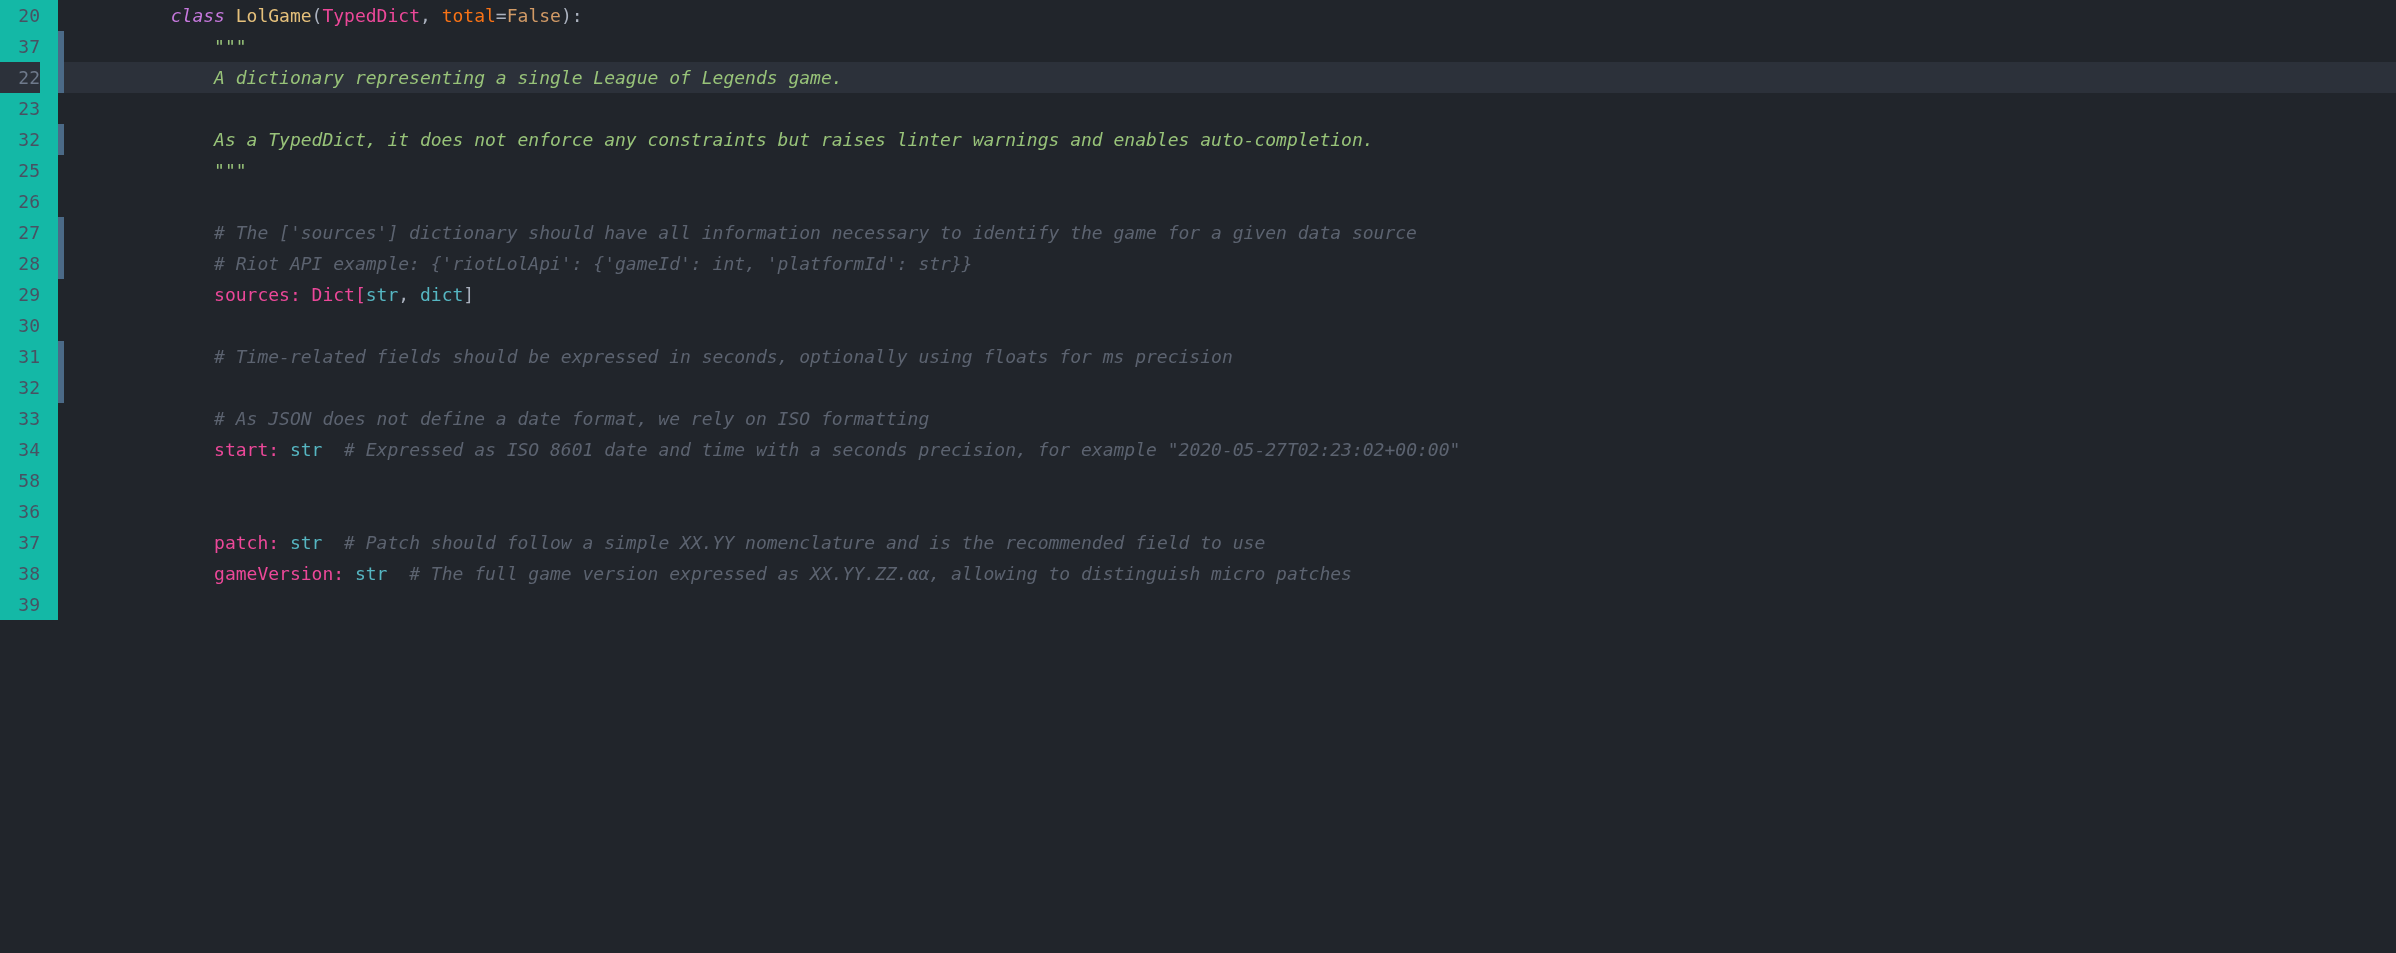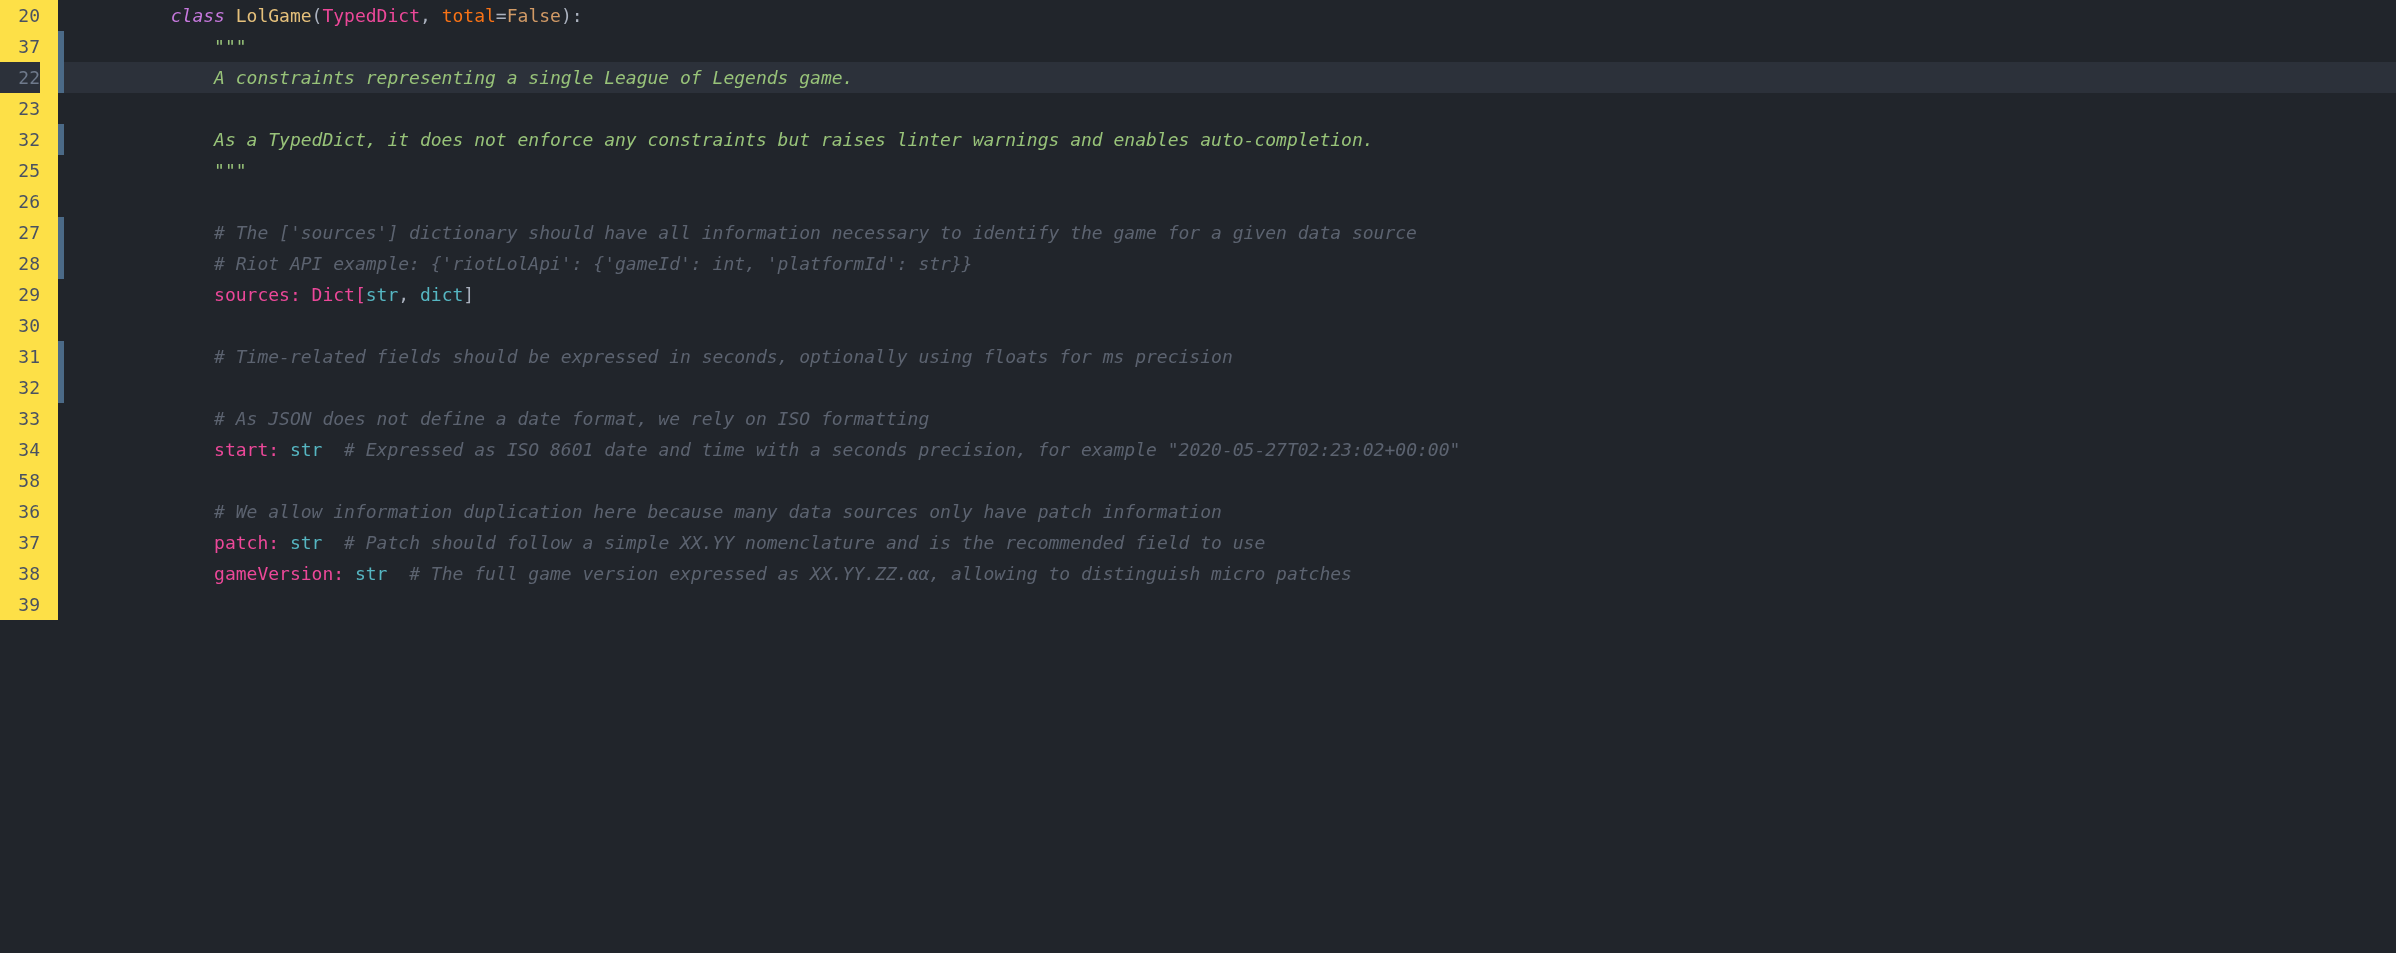--- a/index.html
+++ b/index.html
@@ -16,21 +16,21 @@
     display: flex;
     min-width: 100%;
   }
   .gutter {
     width: 58px;
     flex-shrink: 0;
     text-align: right;
     color: #495162;
     padding-right: 18px;
     user-select: none;
-    background: #fde047;
+    background: #14b8a6;
   }
   .gutter div { height: 31px; }
   .change-bar {
     width: 6px;
     flex-shrink: 0;
     background: #21252b;
   }
   .change-bar div { height: 31px; }
   .mark { background: #4b6a87; }
   .code {
@@ -98,31 +98,31 @@
       <div></div>
       <div></div>
       <div></div>
       <div></div>
       <div></div>
       <div></div>
     </div>
   <div class="code">
       <div class="row"><span>        </span><span class="kw">class </span><span class="cls">LolGame</span><span class="punct">(</span><span class="ident">TypedDict</span><span class="punct">, </span><span class="param">total</span><span class="punct">=</span><span class="const">False</span><span class="punct">):</span></div>
       <div class="row"><span>            </span><span class="doc">"""</span></div>
-      <div class="row hl"><span>            </span><span class="doc">A constraints representing a single League of Legends game.</span></div>
+      <div class="row hl"><span>            </span><span class="doc">A dictionary representing a single League of Legends game.</span></div>
       <div class="row"><span>        </span></div>
       <div class="row"><span>            </span><span class="doc">As a TypedDict, it does not enforce any constraints but raises linter warnings and enables auto-completion.</span></div>
       <div class="row"><span>            </span><span class="doc">"""</span></div>
       <div class="row"><span>        </span></div>
       <div class="row"><span>            </span><span class="cmt"># The ['sources'] dictionary should have all information necessary to identify the game for a given data source</span></div>
       <div class="row"><span>            </span><span class="cmt"># Riot API example: {'riotLolApi': {'gameId': int, 'platformId': str}}</span></div>
       <div class="row"><span>            </span><span class="ident">sources: Dict[</span><span class="builtin">str</span><span class="punct">, </span><span class="builtin">dict</span><span class="punct">]</span></div>
       <div class="row"><span>        </span></div>
       <div class="row"><span>            </span><span class="cmt"># Time-related fields should be expressed in seconds, optionally using floats for ms precision</span></div>
       <div class="row"><span>        </span></div>
       <div class="row"><span>            </span><span class="cmt"># As JSON does not define a date format, we rely on ISO formatting</span></div>
       <div class="row"><span>            </span><span class="ident">start: </span><span class="builtin">str</span><span class="ident">  </span><span class="cmt"># Expressed as ISO 8601 date and time with a seconds precision, for example "2020-05-27T02:23:02+00:00"</span></div>
       <div class="row"><span>        </span></div>
-      <div class="row"><span>            </span><span class="cmt"># We allow information duplication here because many data sources only have patch information</span></div>
+      <div class="row"><span>            </span></div>
       <div class="row"><span>            </span><span class="ident">patch: </span><span class="builtin">str</span><span class="ident">  </span><span class="cmt"># Patch should follow a simple XX.YY nomenclature and is the recommended field to use</span></div>
       <div class="row"><span>            </span><span class="ident">gameVersion: </span><span class="builtin">str</span><span class="ident">  </span><span class="cmt"># The full game version expressed as XX.YY.ZZ.αα, allowing to distinguish micro patches</span></div>
     </div>
 </div>
 
 </body></html>

